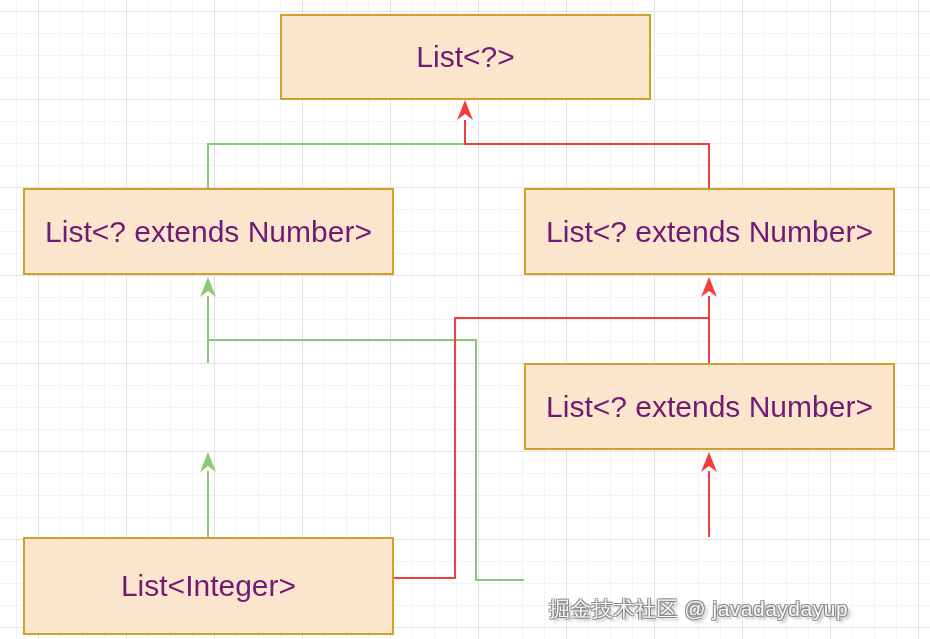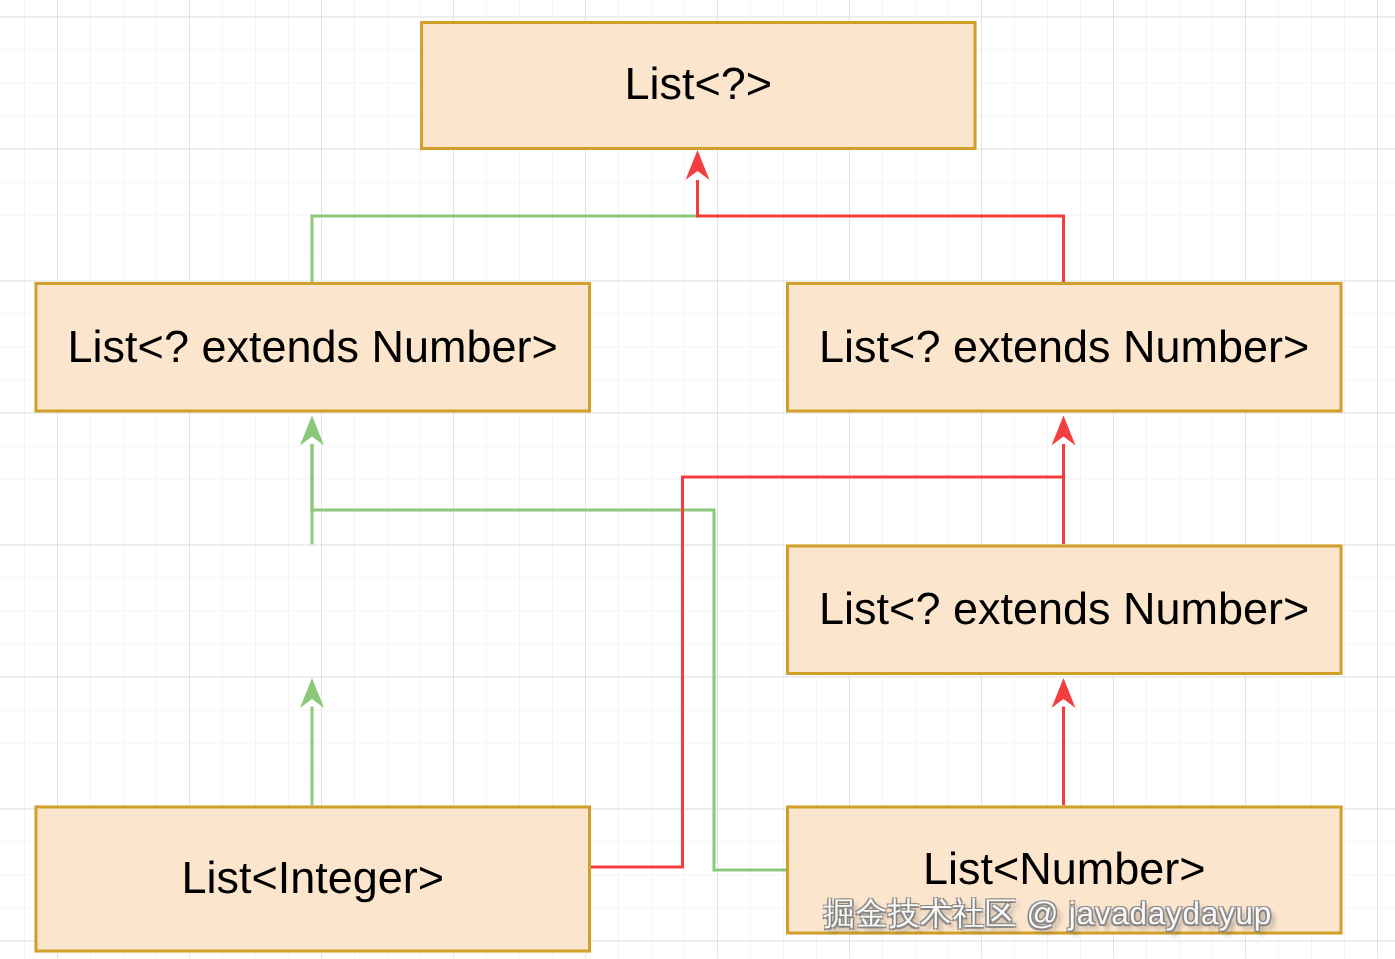--- a/index.html
+++ b/index.html
@@ -36,21 +36,21 @@
   .node {
     position: absolute;
     box-sizing: border-box;
     background: var(--node_fill, #fce5cd);
     border: 2px solid var(--node_border, #d0a02a);
     display: flex;
     align-items: center;
     justify-content: center;
     font-size: 30px;
     line-height: 1.2;
-    color: #000000;
+    color: #701a75;
     white-space: nowrap;
   }
   .watermark {
     position: absolute;
     left: 549px;
     top: 595px;
     font-size: 21px;
     letter-spacing: 0.5px;
     white-space: nowrap;
     color: rgba(255,255,255,0.95);
@@ -89,17 +89,16 @@
 
   <div class="node" style="left:23px; top:188px; width:371px; height:87px;">List&lt;? extends Number&gt;</div>
 
   <div class="node" style="left:524px; top:188px; width:371px; height:87px;">List&lt;? extends Number&gt;</div>
 
 
   <div class="node" style="left:524px; top:363px; width:371px; height:87px;">List&lt;? extends Number&gt;</div>
 
   <div class="node" style="left:23px; top:537px; width:371px; height:98px;">List&lt;Integer&gt;</div>
 
-  <div class="node" style="left:524px; top:537px; width:371px; height:86px;">List&lt;Number&gt;</div>
 
   <div class="watermark">掘金技术社区 @ javadaydayup</div>
 
 </div>
 
 </body></html>

